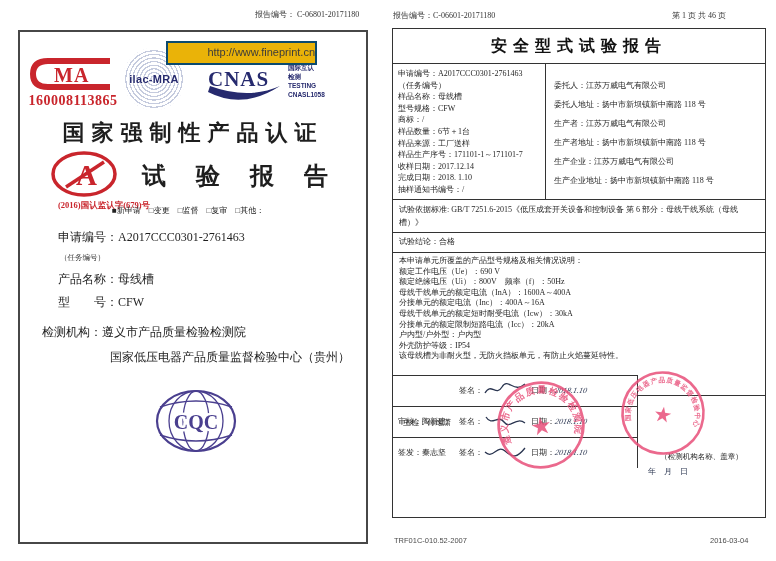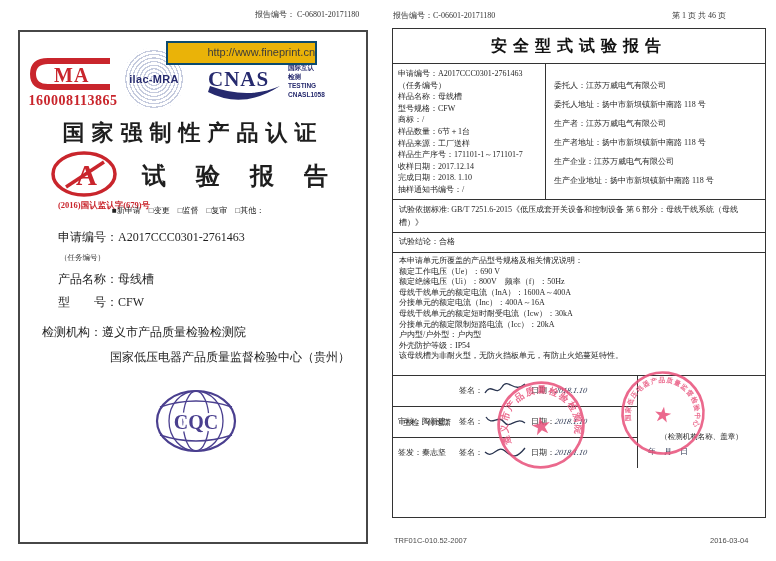--- a/index.html
+++ b/index.html
@@ -196,21 +196,21 @@
       <span class="abs" style="left:138px;top:9px;"><span>日期：</span><span class="hand">2018.1.10</span></span>
     </div>
     <div class="sigrow" style="top:408px;width:245px;border-right:1px solid #333;">
       <span class="abs" style="left:5px;top:9px;"><span>签发：</span><span>秦志坚</span></span>
       <span class="abs" style="left:66px;top:9px;">签名：</span>
       <svg class="abs" style="left:90px;top:4px;" width="44" height="20" viewBox="0 0 44 20">
         <path d="M2 10 C10 18 14 2 22 9 S34 16 42 6" stroke="#2a3550" stroke-width="1.3" fill="none"></path>
       </svg>
       <span class="abs" style="left:138px;top:9px;"><span>日期：</span><span class="hand">2018.1.10</span></span>
     </div>
-    <div class="abs" style="left:245px;top:346px;width:127px;height:93px;border-top:1px solid #333;box-sizing:border-box;">
+    <div class="abs" style="left:245px;top:366px;width:127px;height:93px;border-top:1px solid #333;box-sizing:border-box;">
       <div class="abs rtxt" style="left:2px;top:56px;width:123px;text-align:center;font-size:7.5px;">（检测机构名称、盖章）</div>
       <div class="abs rtxt ink" style="left:10px;top:70px;font-size:8px;">年　月　日</div>
     </div>
 
   </div>
 
   <svg class="abs stamp" style="left:107px;top:379px;transform:rotate(-10deg);" width="92" height="92" viewBox="0 0 100 100">
     <circle cx="50" cy="50" r="46" fill="none" stroke="#e8507a" stroke-width="3"></circle>
     <defs>
         <path id="arcM" d="M 15 64 A 37 37 0 1 1 85 64" fill="none"></path>

